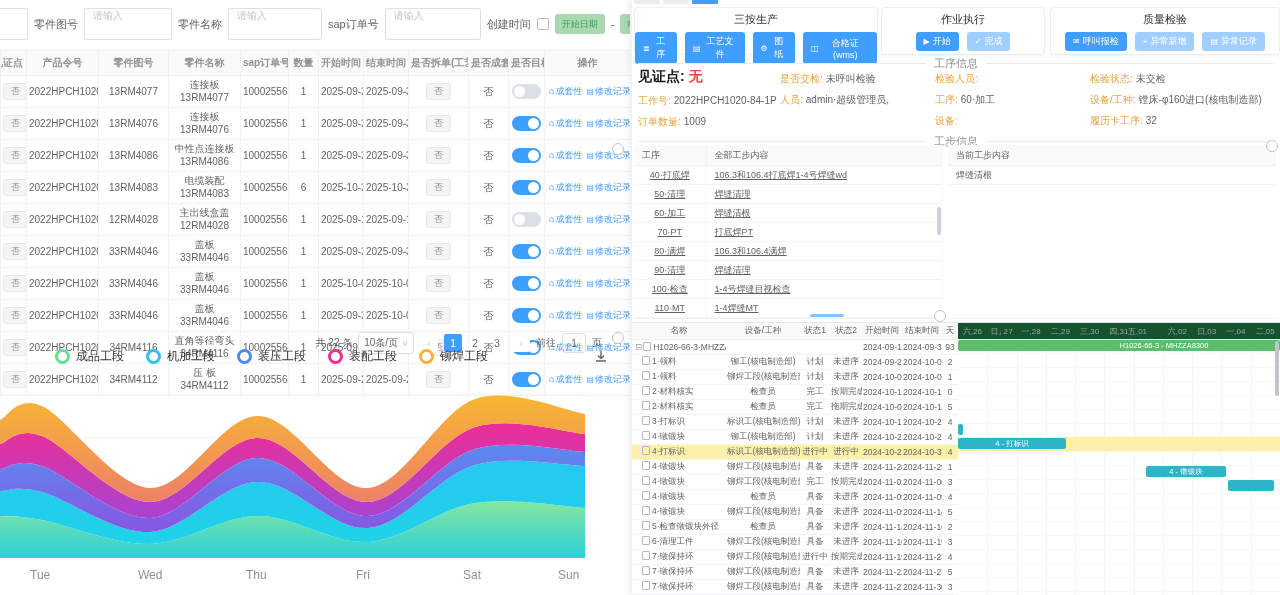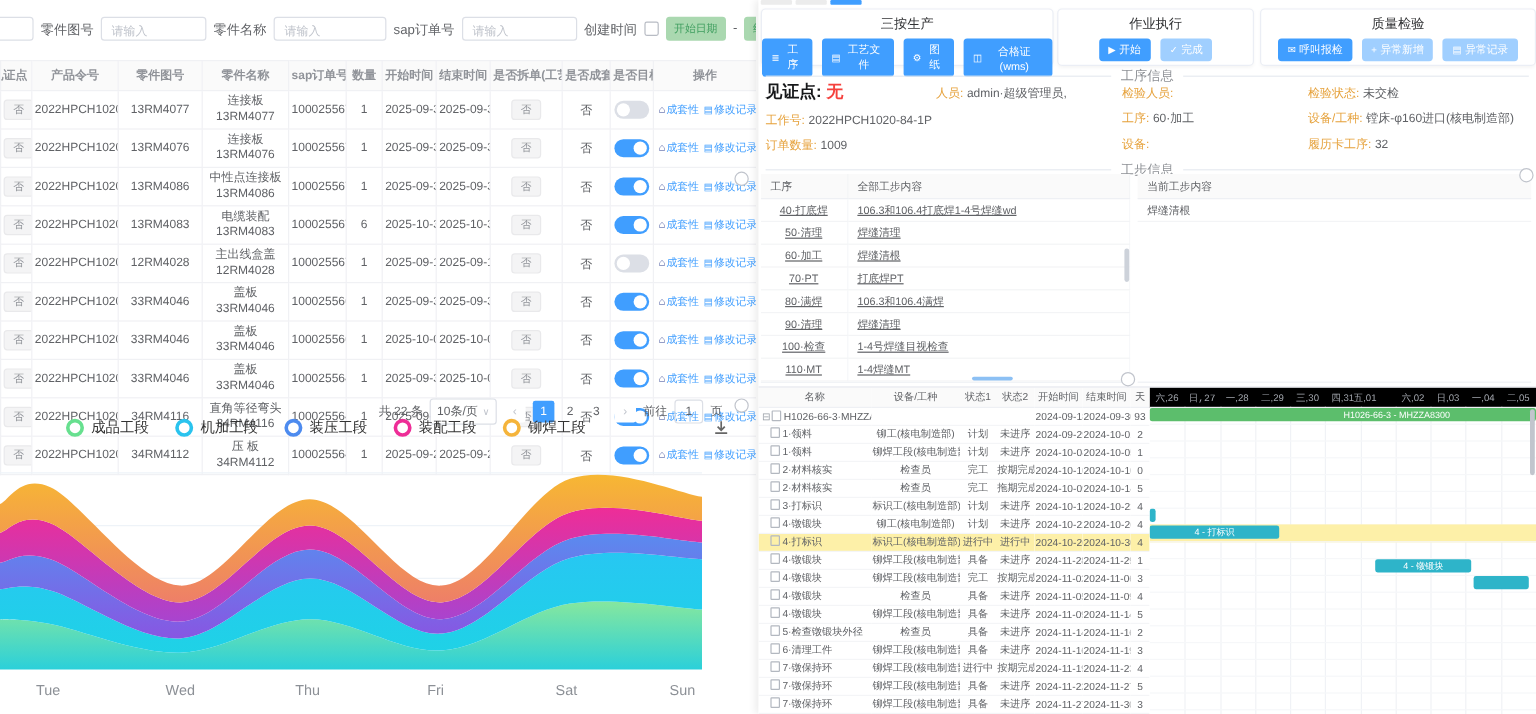--- a/index.html
+++ b/index.html
@@ -1,21 +1,21 @@
 <!DOCTYPE html>
 <html><head>
 <meta charset="utf-8">
 <style>
   html,body{margin:0;padding:0;background:#fff;}
   body{width:1280px;height:595px;overflow:hidden;font-family:"Liberation Sans","DejaVu Sans",sans-serif;color:#606266;}
   .stage{position:relative;width:1280px;height:595px;background:#fff;}
   
   .la{position:absolute;left:0;top:0;width:630px;height:595px;background:#fff;overflow:hidden;}
   .la-filter{position:absolute;left:0;top:10px;height:28px;display:flex;align-items:center;gap:6px;font-size:11px;color:#606266;white-space:nowrap;}
-  .inp{height:20px;border:1px solid #dcdfe6;border-radius:3px;background:#fff;display:flex;align-items:flex-end;padding:0 8px;color:#c0c4cc;font-size:10px;box-sizing:border-box;}
+  .inp{height:32px;border:1px solid #dcdfe6;border-radius:3px;background:#fff;display:flex;align-items:flex-start;padding:0 8px;color:#c0c4cc;font-size:10px;box-sizing:border-box;}
   .inp.stub{width:32px;margin-left:-4px;}
   .inp.w88{width:88px;}
   .inp.w94{width:94px;}
   .inp.w96{width:96px;}
   .chk{width:10px;height:10px;border:1px solid #b8bcc4;border-radius:2px;background:#fff;display:inline-block;}
   .datebtn{height:20px;border:none;border-radius:3px;background:#aad8b0;color:#3f9e5f;font-size:9px;padding:0 7px;display:flex;align-items:center;}
   .la-table{position:absolute;left:0;top:50px;width:630px;border-collapse:collapse;table-layout:fixed;font-size:10px;}
   .la-table th,.la-table td{border:1px solid #f0f1f4;padding:3px 2px;text-align:center;overflow:hidden;white-space:nowrap;}
   .la-table th{background:#fafafa;color:#909399;font-weight:bold;height:14px;}
   .la-table td.wrap{white-space:normal;line-height:1.25;}
@@ -77,21 +77,21 @@
   .ra-gantt{position:absolute;left:0;top:322px;width:648px;height:273px;border-top:1px solid #e4e7ed;}
   .gt{position:absolute;left:0;top:0;width:326px;height:273px;overflow:hidden;}
   .gt-table{width:326px;border-collapse:collapse;table-layout:fixed;font-size:8.5px;}
   .gt-table th{background:#fafafa;color:#606266;font-weight:normal;height:16px;padding:0 1px;border-bottom:1px solid #eef0f4;white-space:nowrap;overflow:hidden;}
   .gt-table td{height:14px;padding:0 1px;text-align:center;color:#606266;border-bottom:1px solid #f4f5f7;white-space:nowrap;overflow:hidden;}
   .gt-table td.nm{text-align:left;padding-left:3px;}
   .gt-table tr.hl td{background:#fdf0a8;}
   .fbox{display:inline-block;width:6px;height:7px;border:1px solid #b3b8c0;border-radius:1px;margin-right:2px;vertical-align:-1px;}
   .tico{color:#9aa0a8;margin-right:1px;}
   .gc{position:absolute;left:326px;top:0;width:322px;height:273px;overflow:hidden;}
-  .gc-head{position:absolute;left:0;top:0;width:322px;height:16px;border-bottom:1px solid #eef0f4;background:#000000;}
+  .gc-head{position:absolute;left:0;top:0;width:322px;height:16px;border-bottom:1px solid #eef0f4;background:#14532d;}
   .gc-head span{position:absolute;top:3px;font-size:8px;color:#a0a4ab;width:29px;text-align:center;}
   .gc-grid{position:absolute;top:0;bottom:0;width:1px;background:#f0f2f6;}
   .gc-row{position:absolute;left:0;width:322px;height:14px;border-bottom:1px solid #f6f7f9;}
   .gc-row.hl{background:#fdf0a8;}
   .gbar{position:absolute;height:11px;top:1px;border-radius:2px;font-size:7.5px;color:#fff;display:flex;align-items:center;justify-content:center;overflow:hidden;white-space:nowrap;}
   .circ{position:absolute;width:10px;height:10px;border:1px solid #c0c4cc;border-radius:50%;background:#fff;z-index:30;}
 </style>
 </head>
 <body>
 
@@ -425,20 +425,21 @@
     <div class="ra-info">
       <div class="witness">
         <span>见证点:</span><b>无</b>
       </div>
       <div id="ra-info-cols">
           <div class="icol" style="left: 6px; top: 22px;">
             <div class="line"><span class="lb">工作号:</span><span class="vl">2022HPCH1020-84-1P</span></div>
             <div class="line"><span class="lb">订单数量:</span><span class="vl">1009</span></div>
           </div>
           <div class="icol" style="left: 148px; top: 0px;">
+            <div class="line"><span class="lb">是否交检:</span><span class="vl">未呼叫检验</span></div>
             <div class="line"><span class="lb">人员:</span><span class="vl">admin·超级管理员,</span></div>
           </div>
           <div class="icol" style="left: 303px; top: 0px;">
             <div class="line"><span class="lb">检验人员:</span><span class="vl"></span></div>
             <div class="line"><span class="lb">工序:</span><span class="vl">60·加工</span></div>
             <div class="line"><span class="lb">设备:</span><span class="vl"></span></div>
           </div>
           <div class="icol" style="left: 458px; top: 0px; width: 186px;">
             <div class="line"><span class="lb">检验状态:</span><span class="vl">未交检</span></div>
             <div class="line"><span class="lb">设备/工种:</span><span class="vl">镗床-φ160进口(核电制造部)</span></div>

